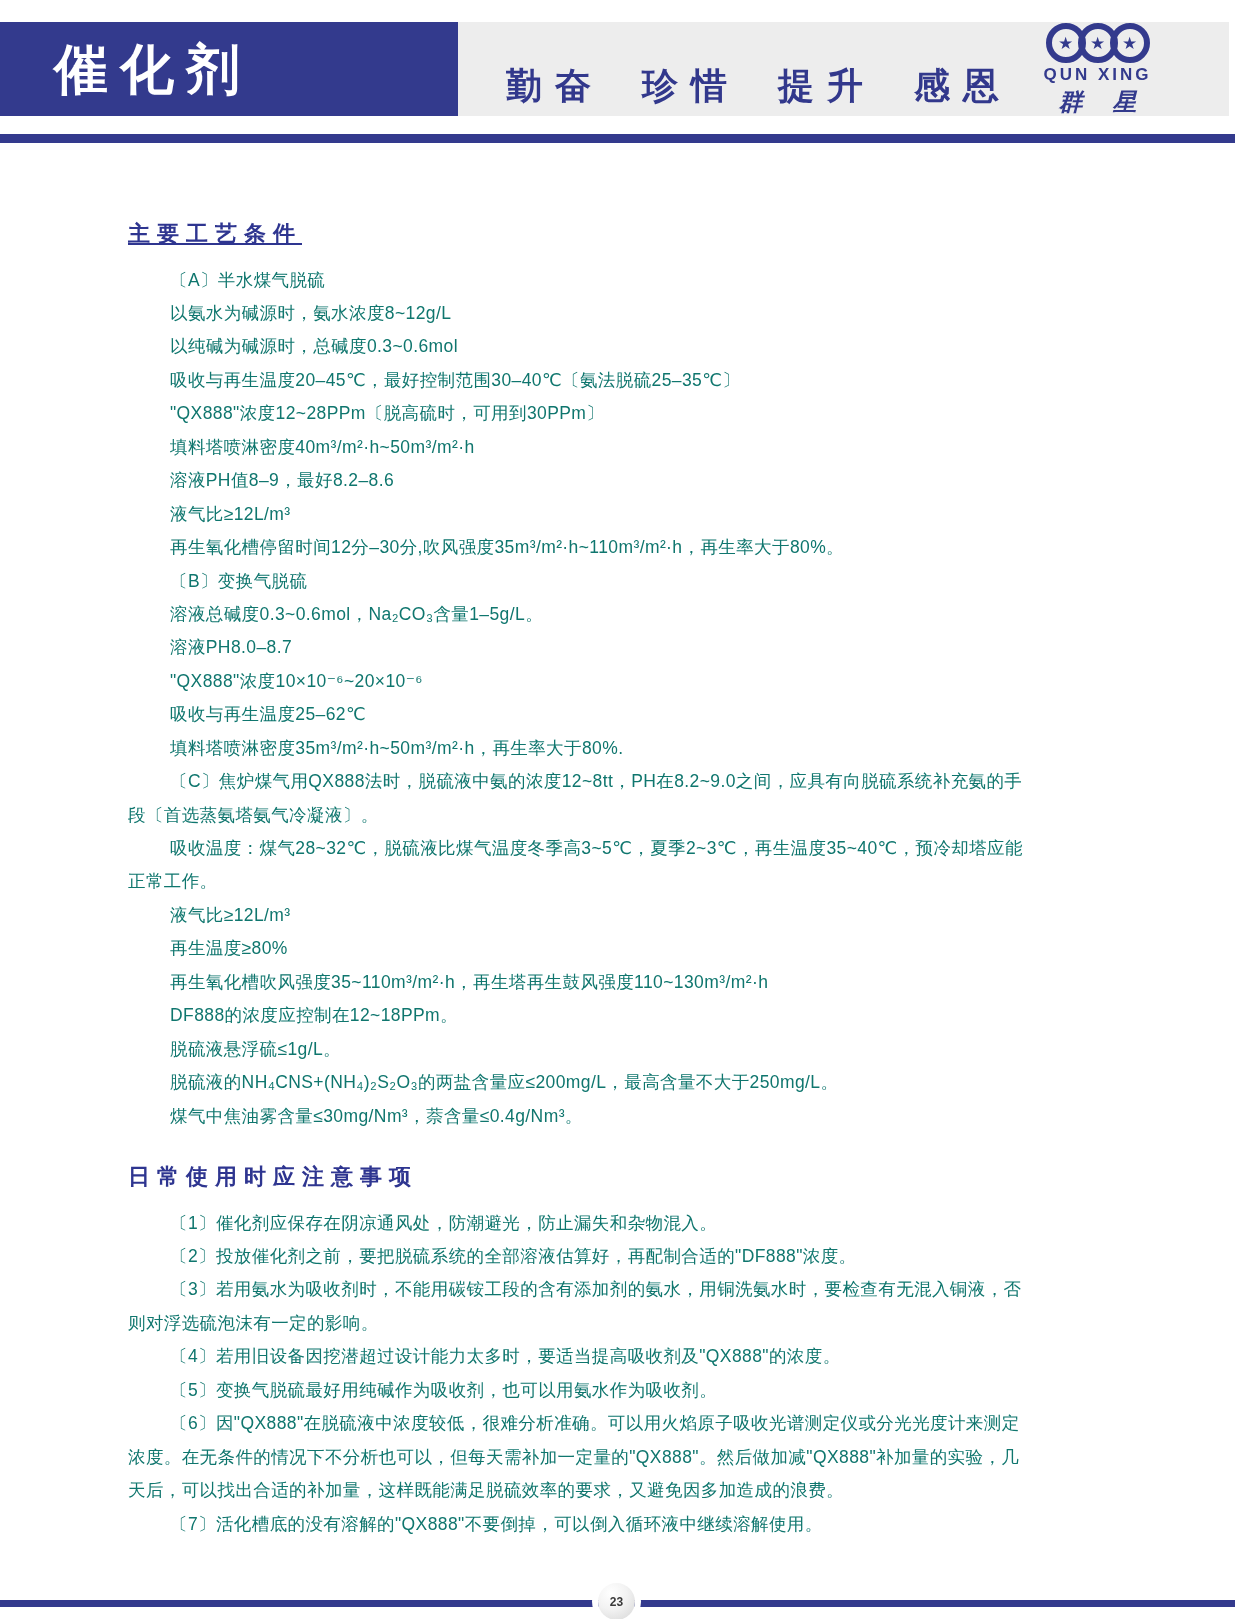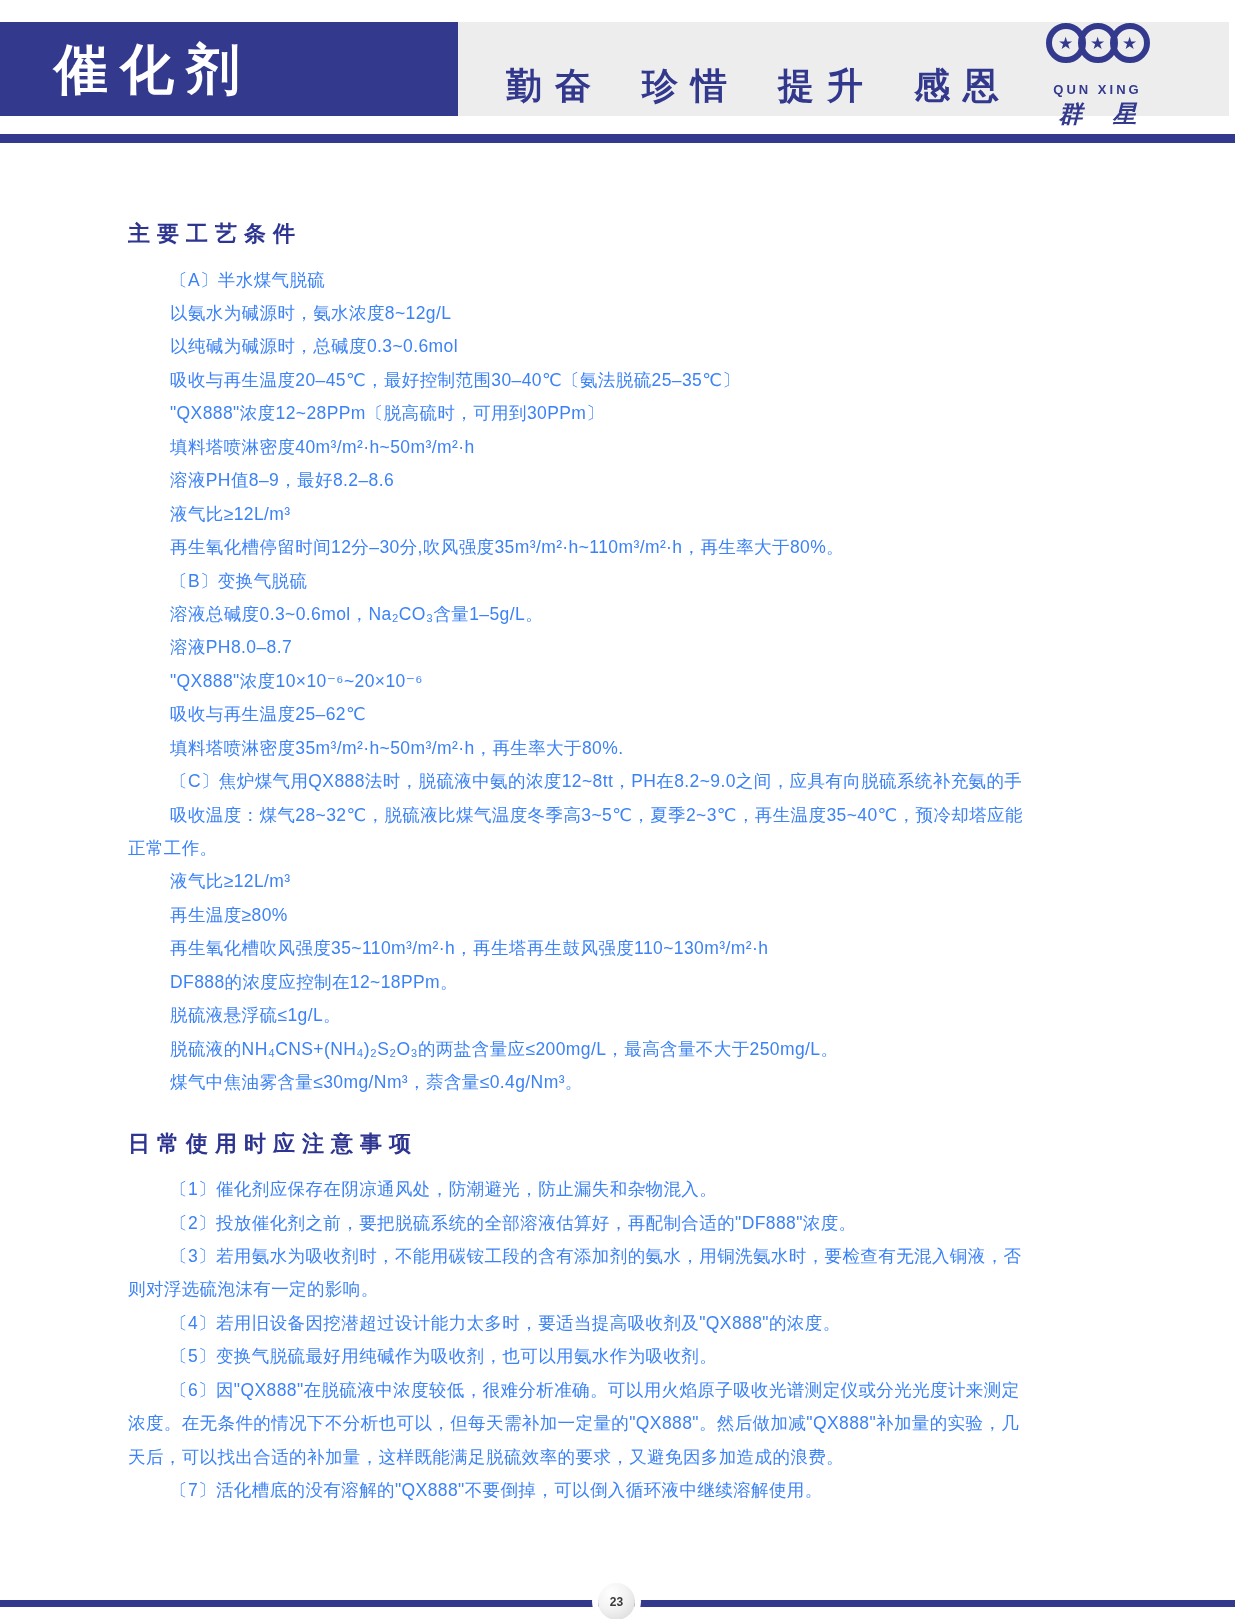--- a/index.html
+++ b/index.html
@@ -31,38 +31,38 @@
   .logo{
     position:absolute;left:552px;top:1px;width:175px;text-align:center;
   }
   .rings{display:flex;justify-content:center;}
   .ring{
     width:28px;height:28px;border:6px solid #333a8d;border-radius:50%;
     display:flex;align-items:center;justify-content:center;margin:0 -4px;
     background:transparent;
   }
   .ring .star{font-size:17px;line-height:1;color:#333a8d;font-family:"DejaVu Sans",sans-serif;}
-  .logo-en{font-size:13px;font-weight:bold;color:#333a8d;letter-spacing:3px;margin-top:19px;}
+  .logo-en{font-size:17px;font-weight:bold;color:#333a8d;letter-spacing:3px;margin-top:2px;}
   .logo-cn{
     font-size:24px;font-weight:bold;font-style:italic;color:#333a8d;margin-top:1px;
     font-family:"Liberation Serif","DejaVu Serif",serif;
   }
   .logo-cn span+span{margin-left:30px;}
   .header-rule{
     position:absolute;left:0;top:134px;width:1235px;height:9px;background:#333a8d;
   }
   
   .content{position:absolute;left:128px;top:143px;width:1010px;}
   .section-heading{
     font-size:22px;font-weight:bold;color:#2e3590;letter-spacing:7px;
     margin:30px 0 15px 0;line-height:1.3;
   }
-  .section-heading:first-child{margin-top:77px;}
+  .section-heading:first-child{margin-top:77px;text-decoration:underline;}
   .text-line{
-    font-size:17.5px;color:#3b82f6;line-height:33.45px;height:33.45px;
+    font-size:17.5px;color:#0f766e;line-height:33.45px;height:33.45px;
     white-space:nowrap;letter-spacing:0.4px;
   }
   .text-line.indent{padding-left:42px;}
   
   .footer-rule{
     position:absolute;left:0;top:1600px;width:1235px;height:7px;background:#333a8d;
   }
   .page-ball{
     position:absolute;left:598px;top:1583px;width:37px;height:37px;border-radius:50%;
     background:radial-gradient(circle at 35% 28%,#ffffff 0%,#f2f2f2 45%,#d5d5d5 100%);
@@ -110,20 +110,21 @@
     <div class="text-line indent">溶液PH值8–9，最好8.2–8.6</div>
     <div class="text-line indent">液气比≥12L/m³</div>
     <div class="text-line indent">再生氧化槽停留时间12分–30分,吹风强度35m³/m²·h~110m³/m²·h，再生率大于80%。</div>
     <div class="text-line indent">〔B〕变换气脱硫</div>
     <div class="text-line indent">溶液总碱度0.3~0.6mol，Na₂CO₃含量1–5g/L。</div>
     <div class="text-line indent">溶液PH8.0–8.7</div>
     <div class="text-line indent">"QX888"浓度10×10⁻⁶~20×10⁻⁶</div>
     <div class="text-line indent">吸收与再生温度25–62℃</div>
     <div class="text-line indent">填料塔喷淋密度35m³/m²·h~50m³/m²·h，再生率大于80%.</div>
     <div class="text-line indent">〔C〕焦炉煤气用QX888法时，脱硫液中氨的浓度12~8tt，PH在8.2~9.0之间，应具有向脱硫系统补充氨的手</div>
+    <div class="text-line">段〔首选蒸氨塔氨气冷凝液〕。</div>
     <div class="text-line indent">吸收温度：煤气28~32℃，脱硫液比煤气温度冬季高3~5℃，夏季2~3℃，再生温度35~40℃，预冷却塔应能</div>
     <div class="text-line">正常工作。</div>
     <div class="text-line indent">液气比≥12L/m³</div>
     <div class="text-line indent">再生温度≥80%</div>
     <div class="text-line indent">再生氧化槽吹风强度35~110m³/m²·h，再生塔再生鼓风强度110~130m³/m²·h</div>
     <div class="text-line indent">DF888的浓度应控制在12~18PPm。</div>
     <div class="text-line indent">脱硫液悬浮硫≤1g/L。</div>
     <div class="text-line indent">脱硫液的NH₄CNS+(NH₄)₂S₂O₃的两盐含量应≤200mg/L，最高含量不大于250mg/L。</div>
     <div class="text-line indent">煤气中焦油雾含量≤30mg/Nm³，萘含量≤0.4g/Nm³。</div>
     <div class="section-heading">日常使用时应注意事项</div>

